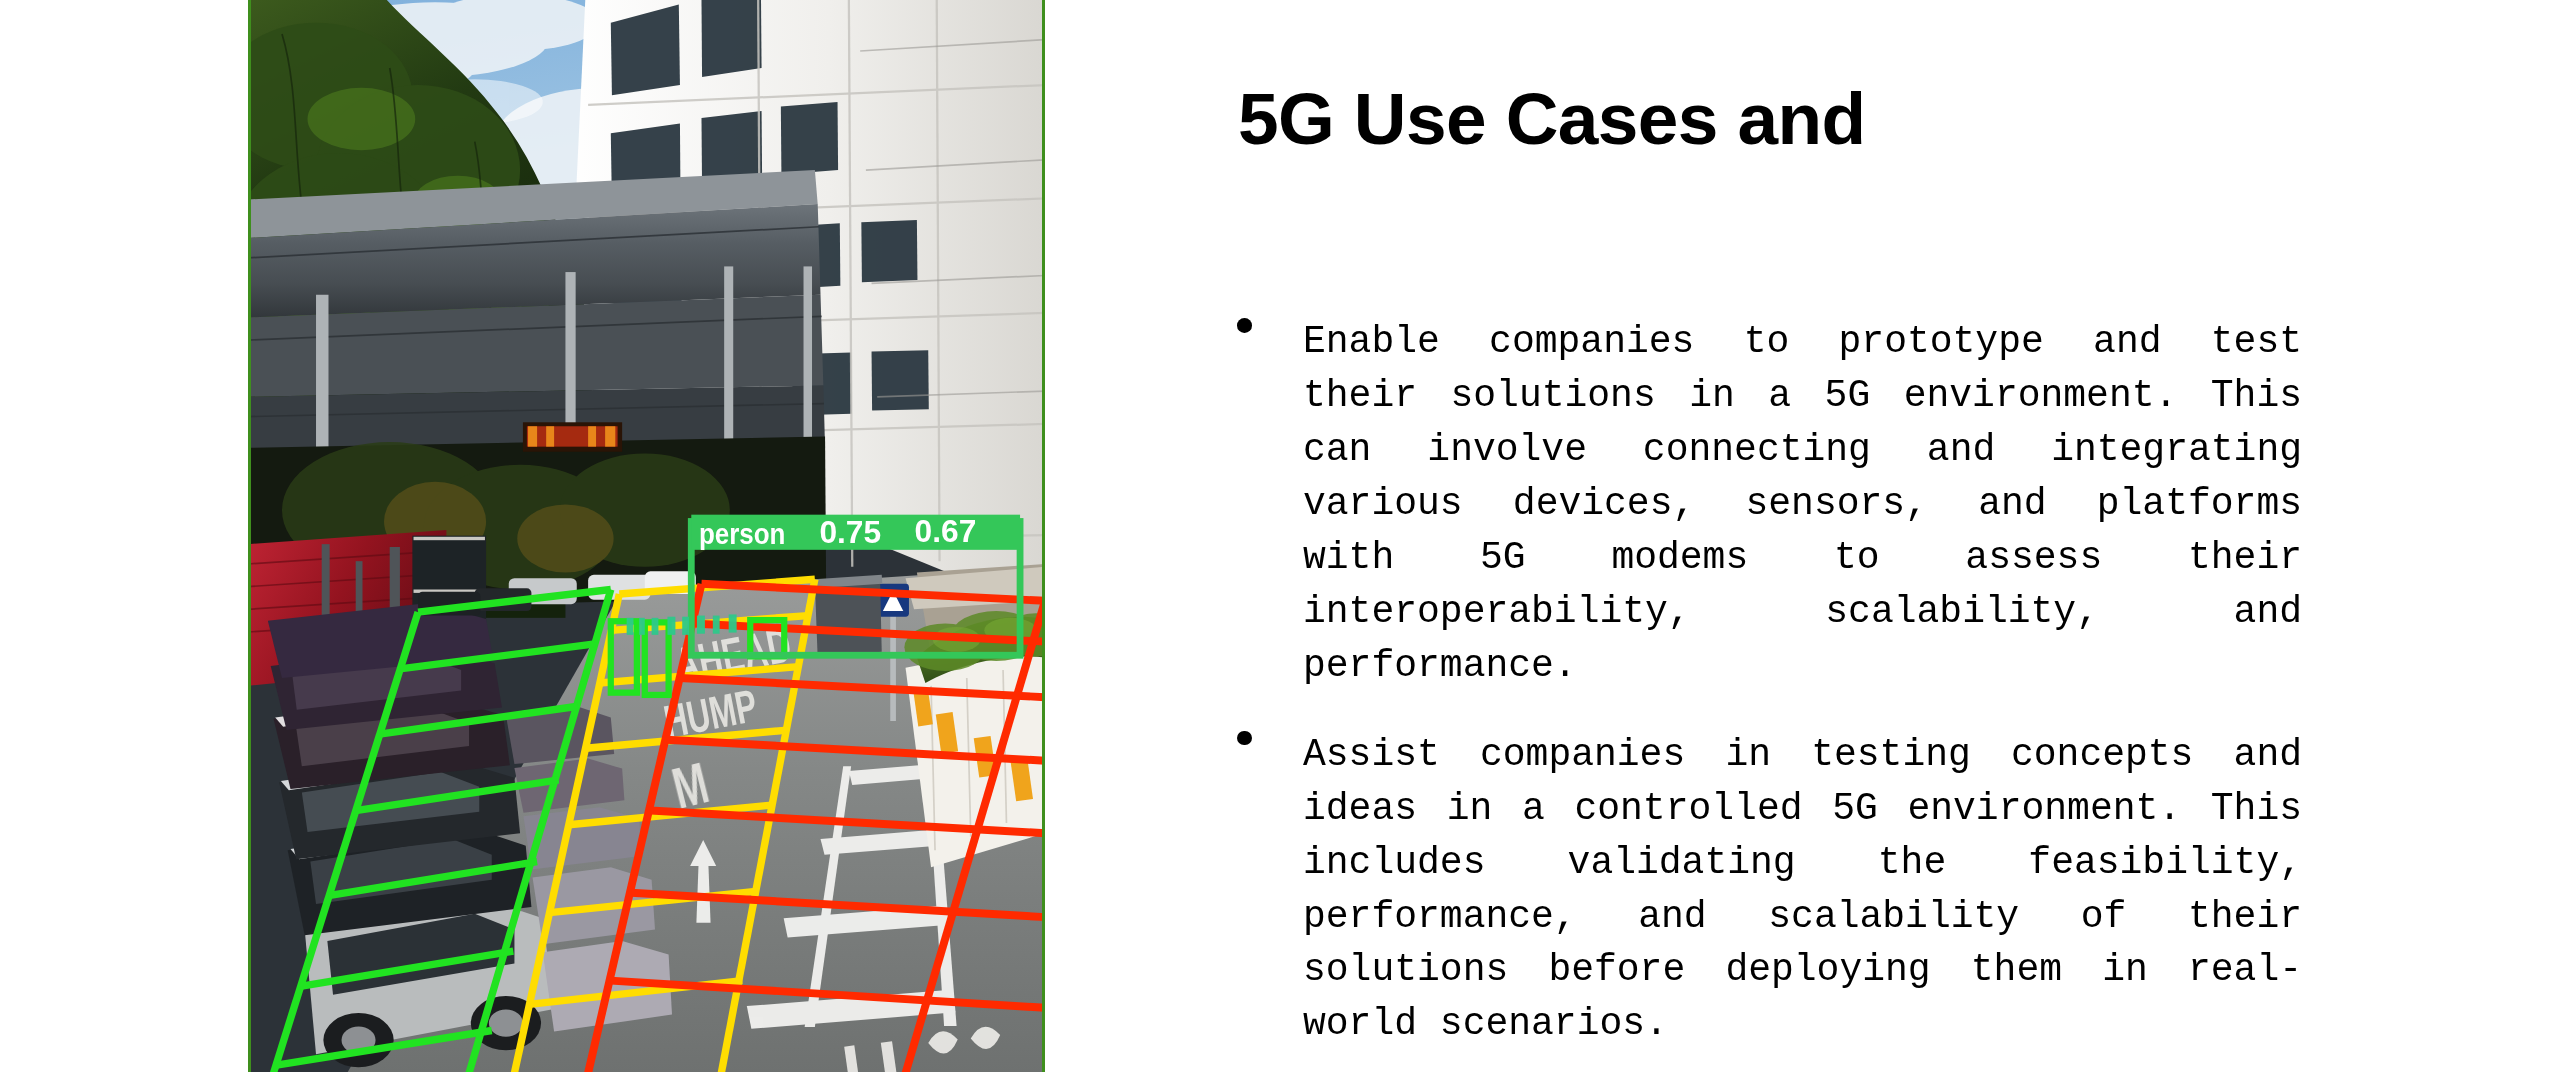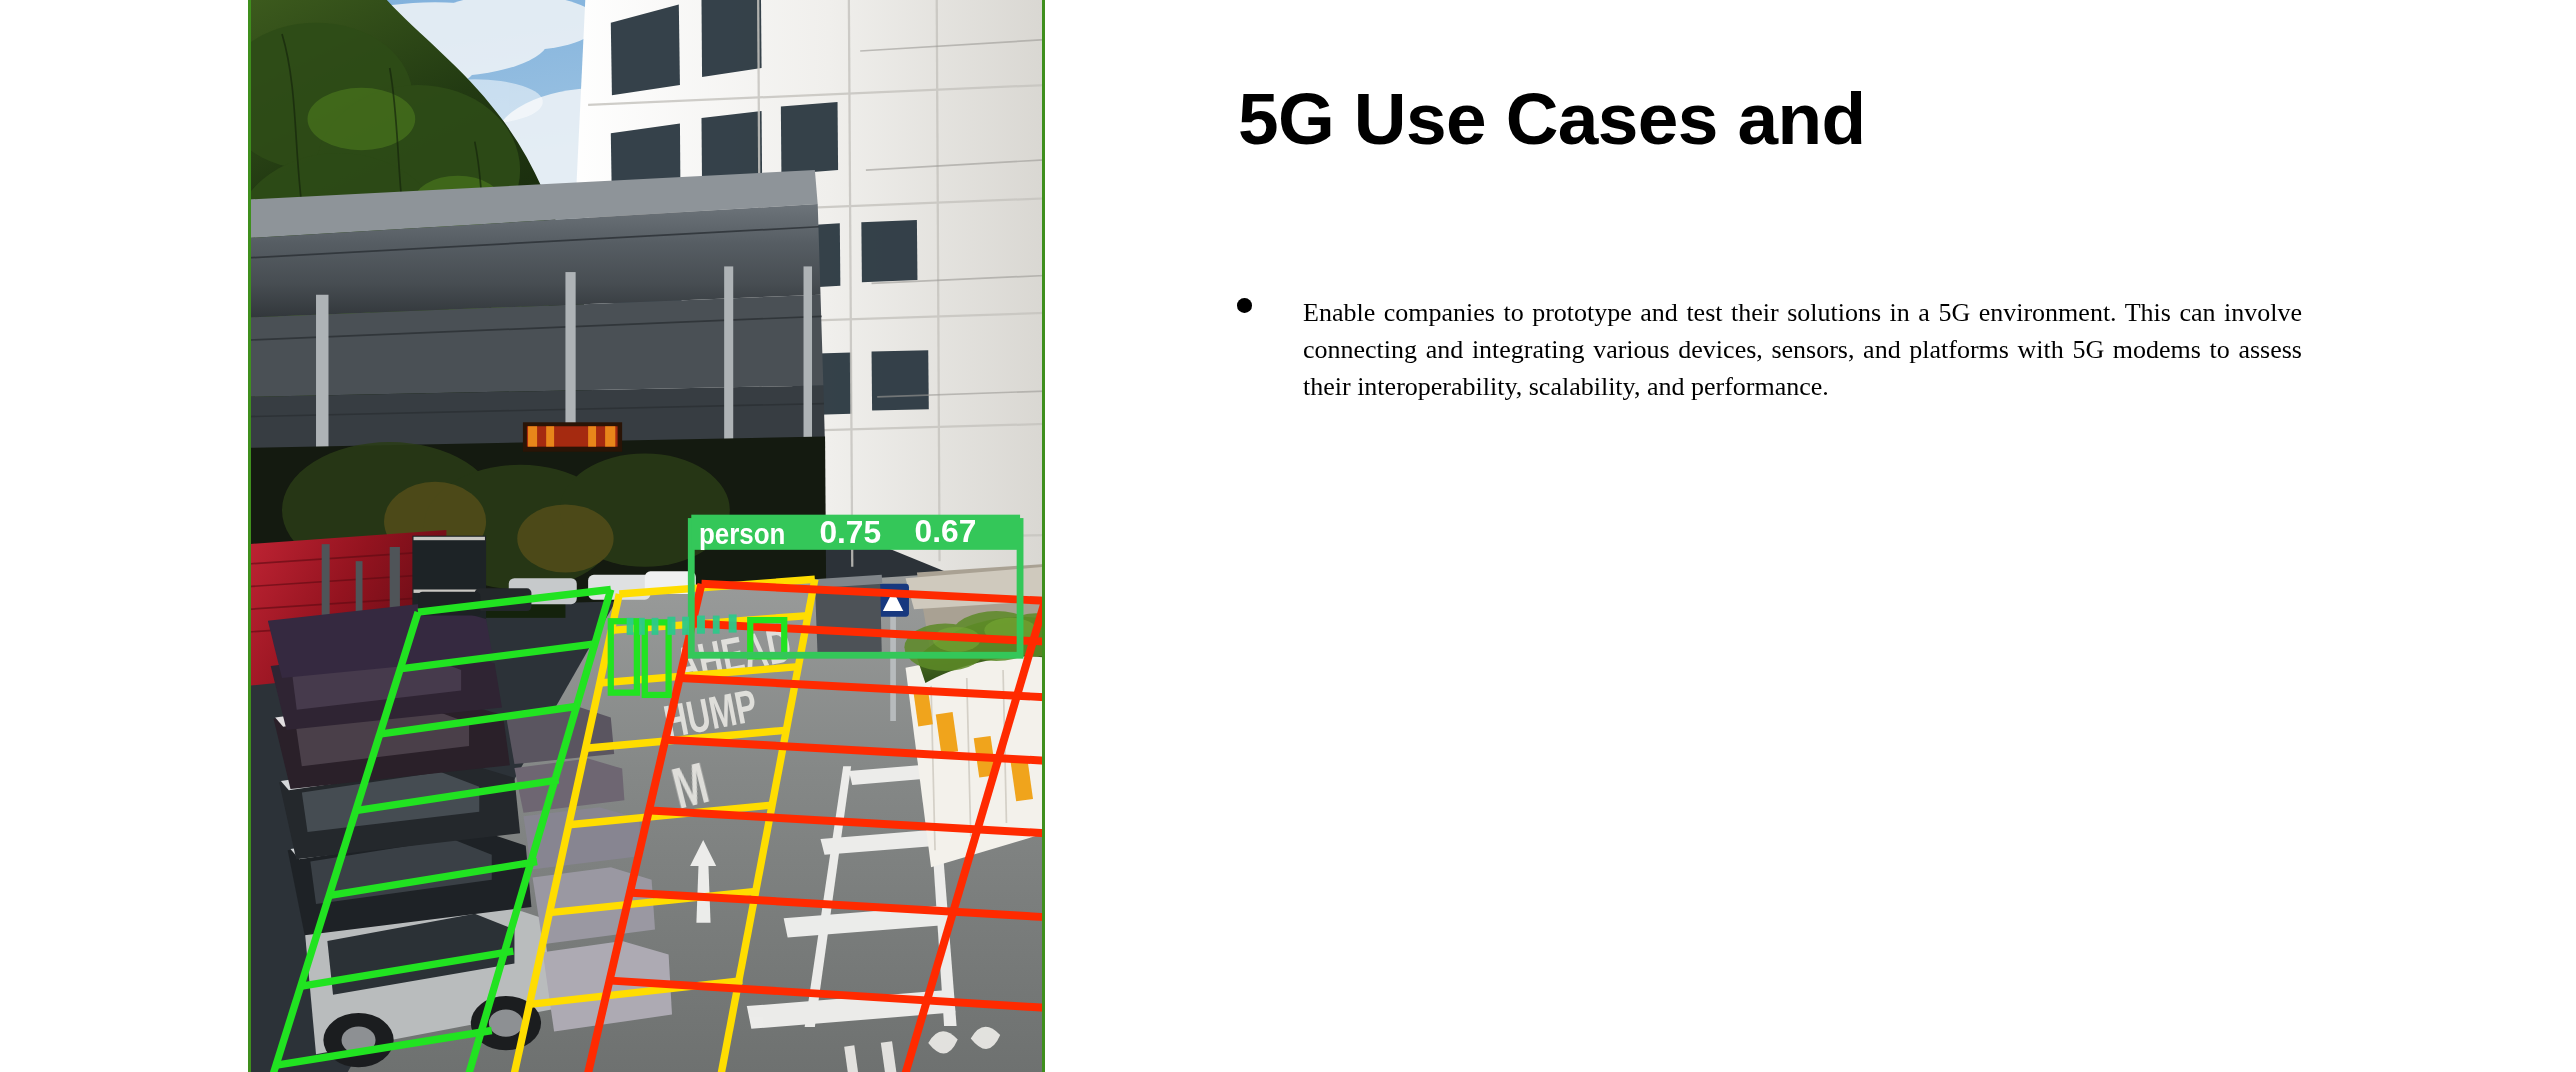--- a/index.html
+++ b/index.html
@@ -81,26 +81,27 @@
     position: absolute;
     left: 3.4px;
     top: 0.32em;
     width: 14.7px;
     height: 14.7px;
     border-radius: 50%;
     background: #000000;
   }
   .bullet-text {
     display: block;
-    font-size: 26px;
+    font-size: 38px;
     line-height: 1.42;
     color: #000000;
     text-align: justify;
     text-justify: inter-word;
-    font-family: Liberation Serif, serif;
+    font-family: Liberation Mono, monospace;
+    margin-top: 20px;
   }
 </style>
 </head>
 <body>
 
 <div id="slide-image">
 
   <svg id="photo-canvas" viewBox="0 0 1406 1893" preserveAspectRatio="none">
     <defs>
       <linearGradient id="skyGrad" x1="0" y1="0" x2="0.3" y2="1">
@@ -451,15 +452,19 @@
 
   <h1 id="slide-title">
     <span class="title-line">5G Use Cases and</span>
   </h1>
 
   <ul id="bullet-list" style="list-style:none;margin:0;padding:0;">
     <li class="bullet-item">
       <span class="bullet-marker"></span>
       <span class="bullet-text">Enable companies to prototype and test their solutions in a 5G environment. This can involve connecting and integrating various devices, sensors, and platforms with 5G modems to assess their interoperability, scalability, and performance.</span>
     </li>
+    <li class="bullet-item">
+      <span class="bullet-marker"></span>
+      <span class="bullet-text">Assist companies in testing concepts and ideas in a controlled 5G environment. This includes validating the feasibility, performance, and scalability of their solutions before deploying them in real-world scenarios.</span>
+    </li>
   </ul>
 </div>
 
 
 </body></html>

